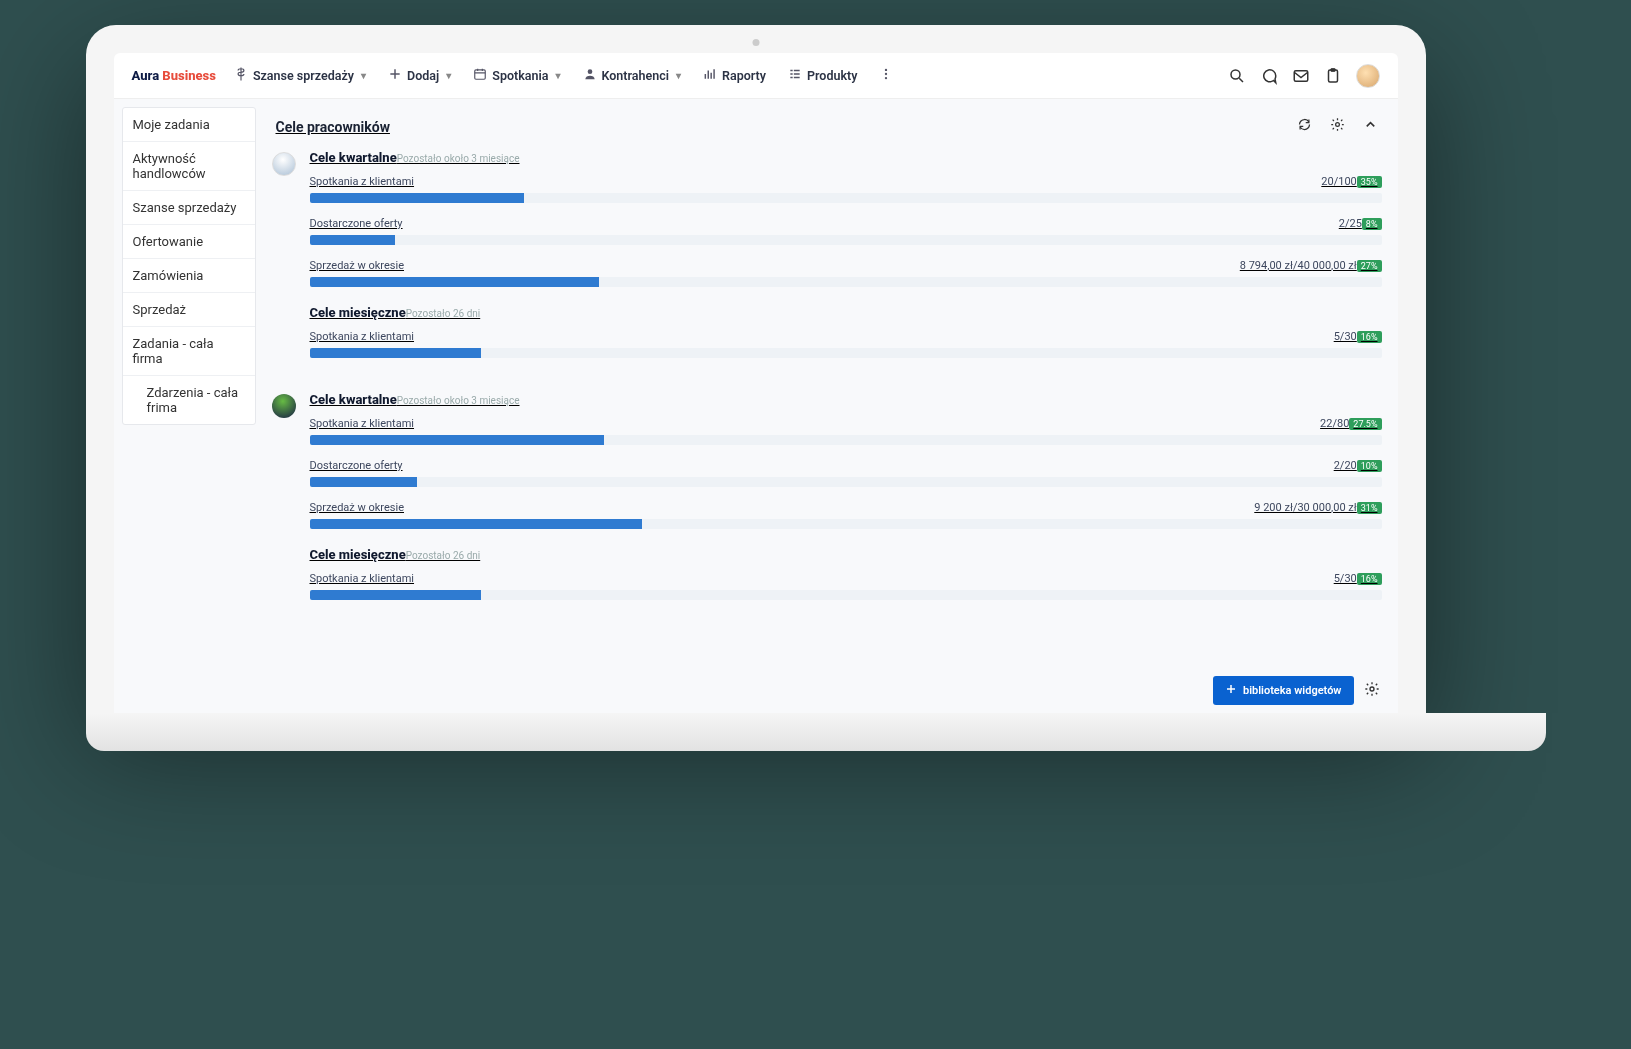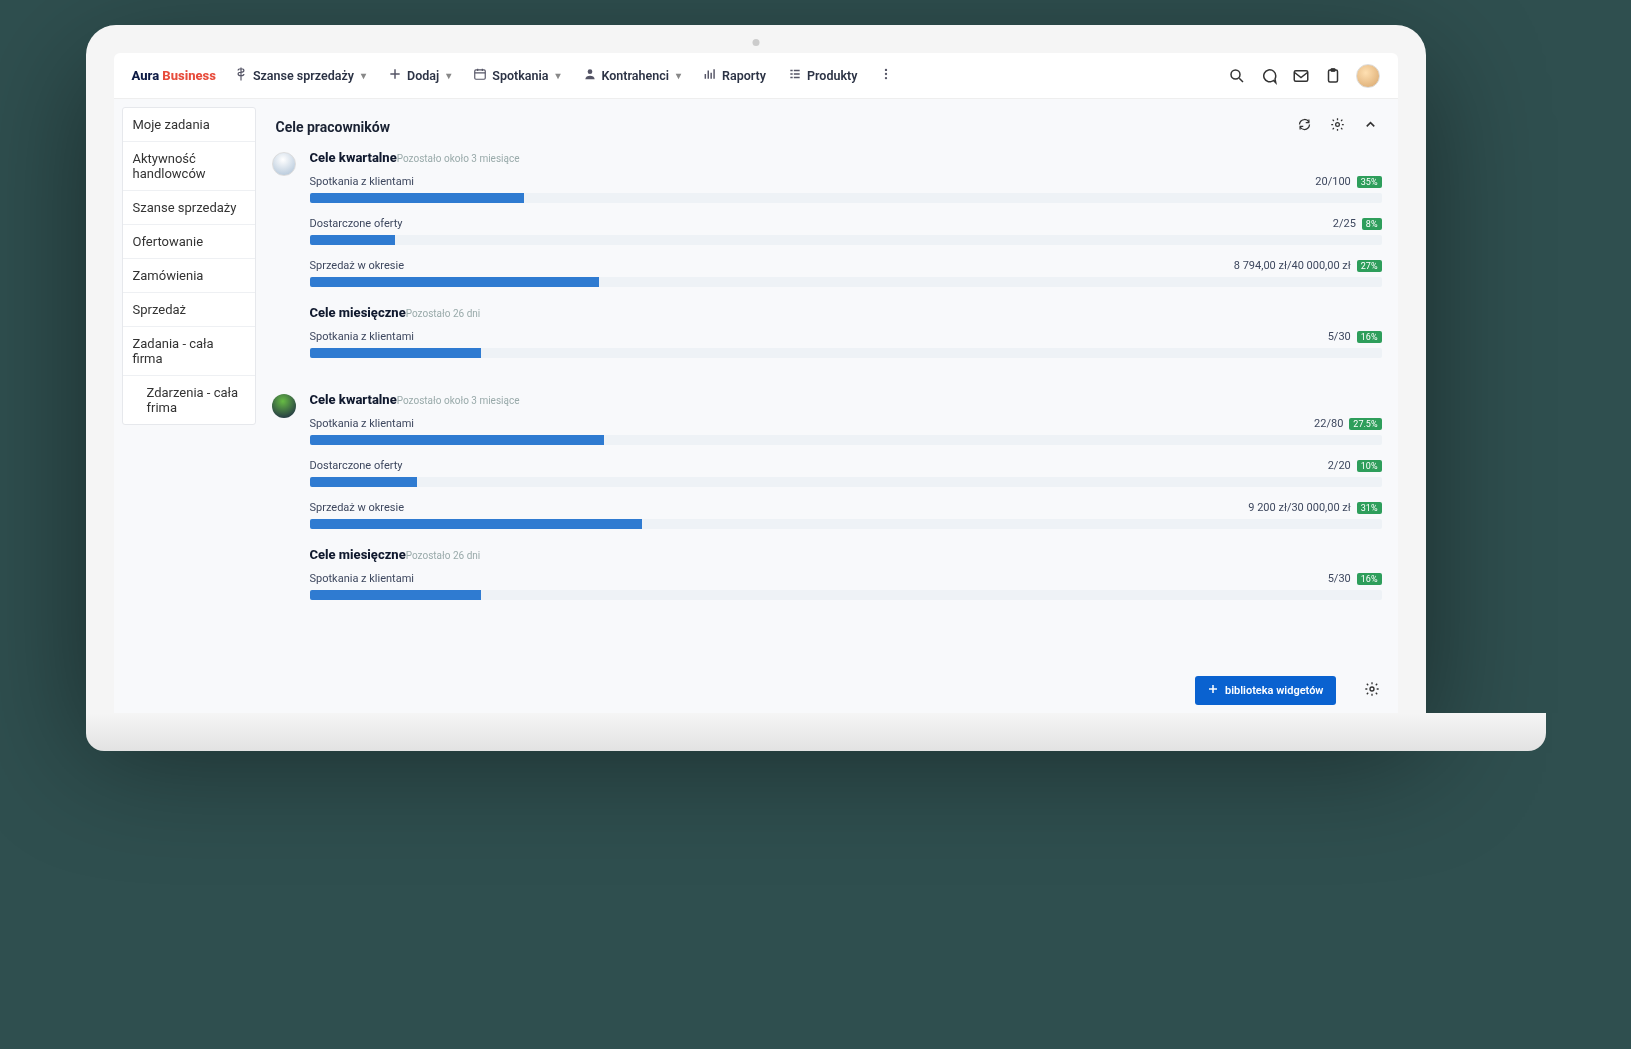--- a/index.html
+++ b/index.html
@@ -105,20 +105,21 @@
     border-bottom: 1px solid #eef0f3;
     cursor: pointer;
   }
   .side-item:last-child { border-bottom: none; padding-left: 24px; }
 
   .main {
     flex: 1;
     padding: 10px 16px 0 8px;
     position: relative;
     overflow: hidden;
+    text-decoration: underline;
   }
   .panel-header {
     display: flex;
     align-items: center;
     padding: 8px 4px 14px 4px;
   }
   .panel-title { font-size: 14px; font-weight: 700; color: #1a2233; }
   .panel-actions { margin-left: auto; display: flex; gap: 18px; align-items: center; }
   .panel-actions svg { width: 15px; height: 15px; fill: #333; cursor: pointer; }
 
@@ -145,21 +146,21 @@
   .goal-group-title .gr { font-size: 10px; color: #9aa; }
 
   .goal-row { margin-bottom: 14px; }
   .goal-head {
     display: flex;
     align-items: flex-end;
     margin-bottom: 5px;
   }
   .goal-name { font-size: 11px; color: #3d475e; }
   .goal-head-spacer { flex: 1; }
-  .goal-value { font-size: 11px; color: #3d475e; margin-right: 6px; }
+  .goal-value { font-size: 11px; color: #3d475e; }
   .pct-badge {
     font-size: 9px;
     color: #fff;
     background: #2e9e5b;
     border-radius: 2px;
     padding: 1px 4px;
   }
   .bar-track {
     height: 10px;
     background: #eef2f6;
@@ -170,21 +171,21 @@
     height: 100%;
     background: #2f7bd1;
   }
 
   .bottom-actions {
     position: absolute;
     right: 18px;
     bottom: 8px;
     display: flex;
     align-items: center;
-    gap: 28px;
+    gap: 10px;
   }
   .lib-btn {
     background: #0a62d0;
     color: #fff;
     font-size: 11px;
     font-weight: 600;
     padding: 7px 12px;
     border-radius: 3px;
     display: flex;
     align-items: center;

